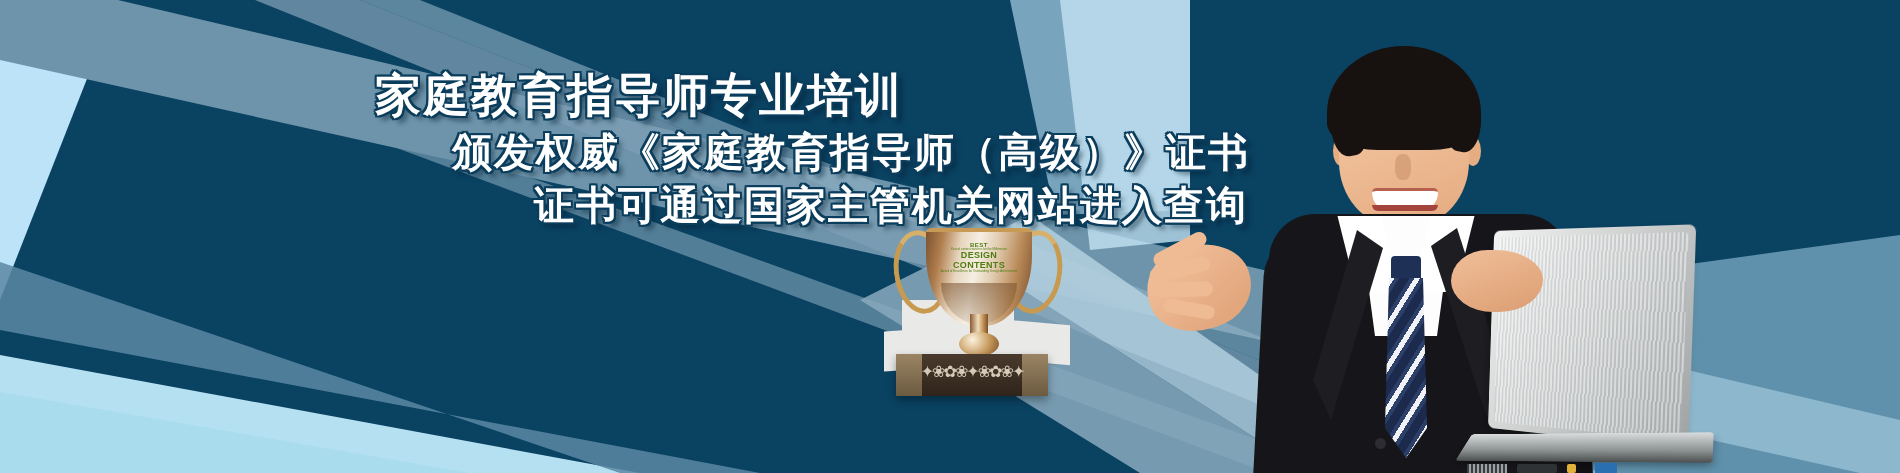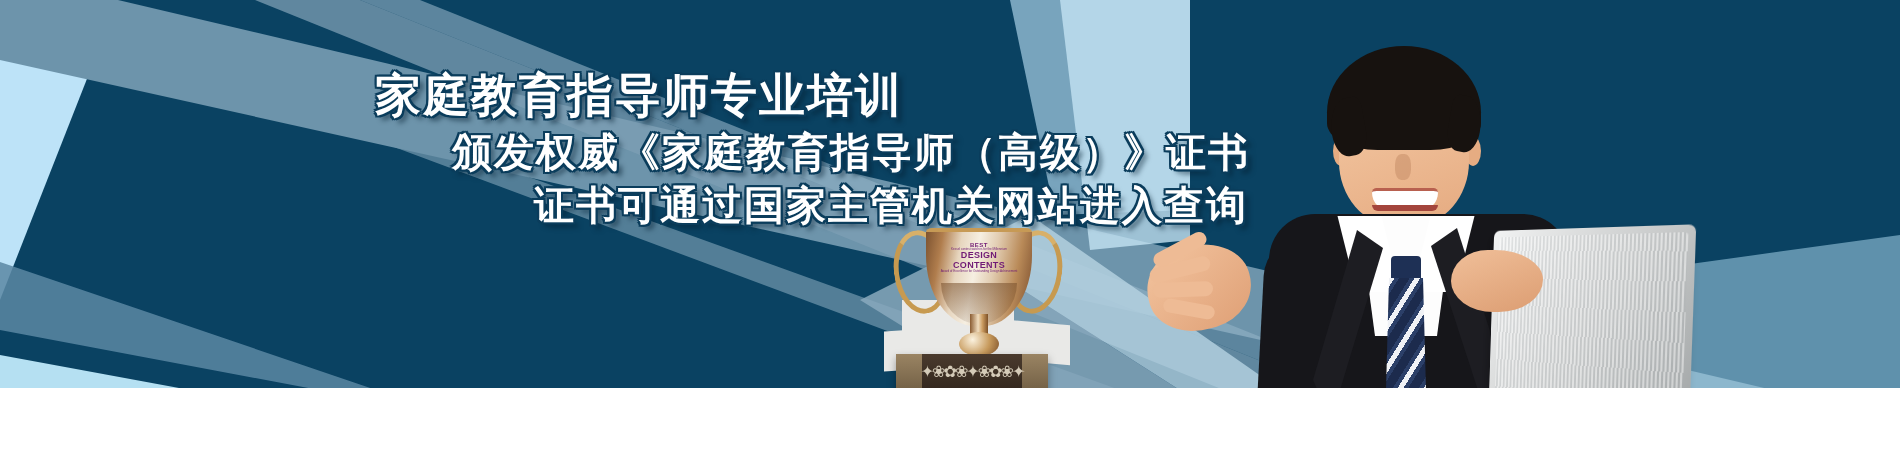--- a/index.html
+++ b/index.html
@@ -1,18 +1,18 @@
 <!DOCTYPE html>
 <html><head>
 <meta charset="utf-8">
 <style>
   html,body{margin:0;padding:0;background:#fff;}
   #banner{
     position:relative;
-    width:1900px;height:388px;
+    width:1900px;height:473px;
     overflow:hidden;
     font-family:"Liberation Serif","DejaVu Serif",serif;
     background:#bde3f8;
   }
 
   
   .bg-base{position:absolute;inset:0;background:#bde3f8;}
 
   
   .wedge-pale{
@@ -149,21 +149,21 @@
   .handle{
     position:absolute;top:4px;width:44px;height:74px;
     border:5px solid #c79a50;border-radius:50%;
     background:transparent;
   }
   .handle.l{left:6px;border-right-color:transparent;border-top-color:#d8b069;transform:rotate(-8deg);}
   .handle.r{right:6px;border-left-color:transparent;border-top-color:#d8b069;transform:rotate(8deg);}
 
   .cup-label{
     position:absolute;left:48px;top:16px;width:86px;text-align:center;
-    font-family:"Liberation Sans","DejaVu Sans",sans-serif;color:#701a75;
+    font-family:"Liberation Sans","DejaVu Sans",sans-serif;color:#4d7c0f;
     line-height:1.05;
   }
   .cup-label .best{font-size:6px;font-weight:bold;letter-spacing:.5px;}
   .cup-label .sub1{font-size:3px;}
   .cup-label .main{font-size:9px;font-weight:bold;letter-spacing:.3px;}
   .cup-label .sub2{font-size:3px;}
 
   .tr-base{
     position:absolute;left:28px;top:128px;width:152px;height:42px;
     background:linear-gradient(180deg,#4a3a2d,#2f241b);

